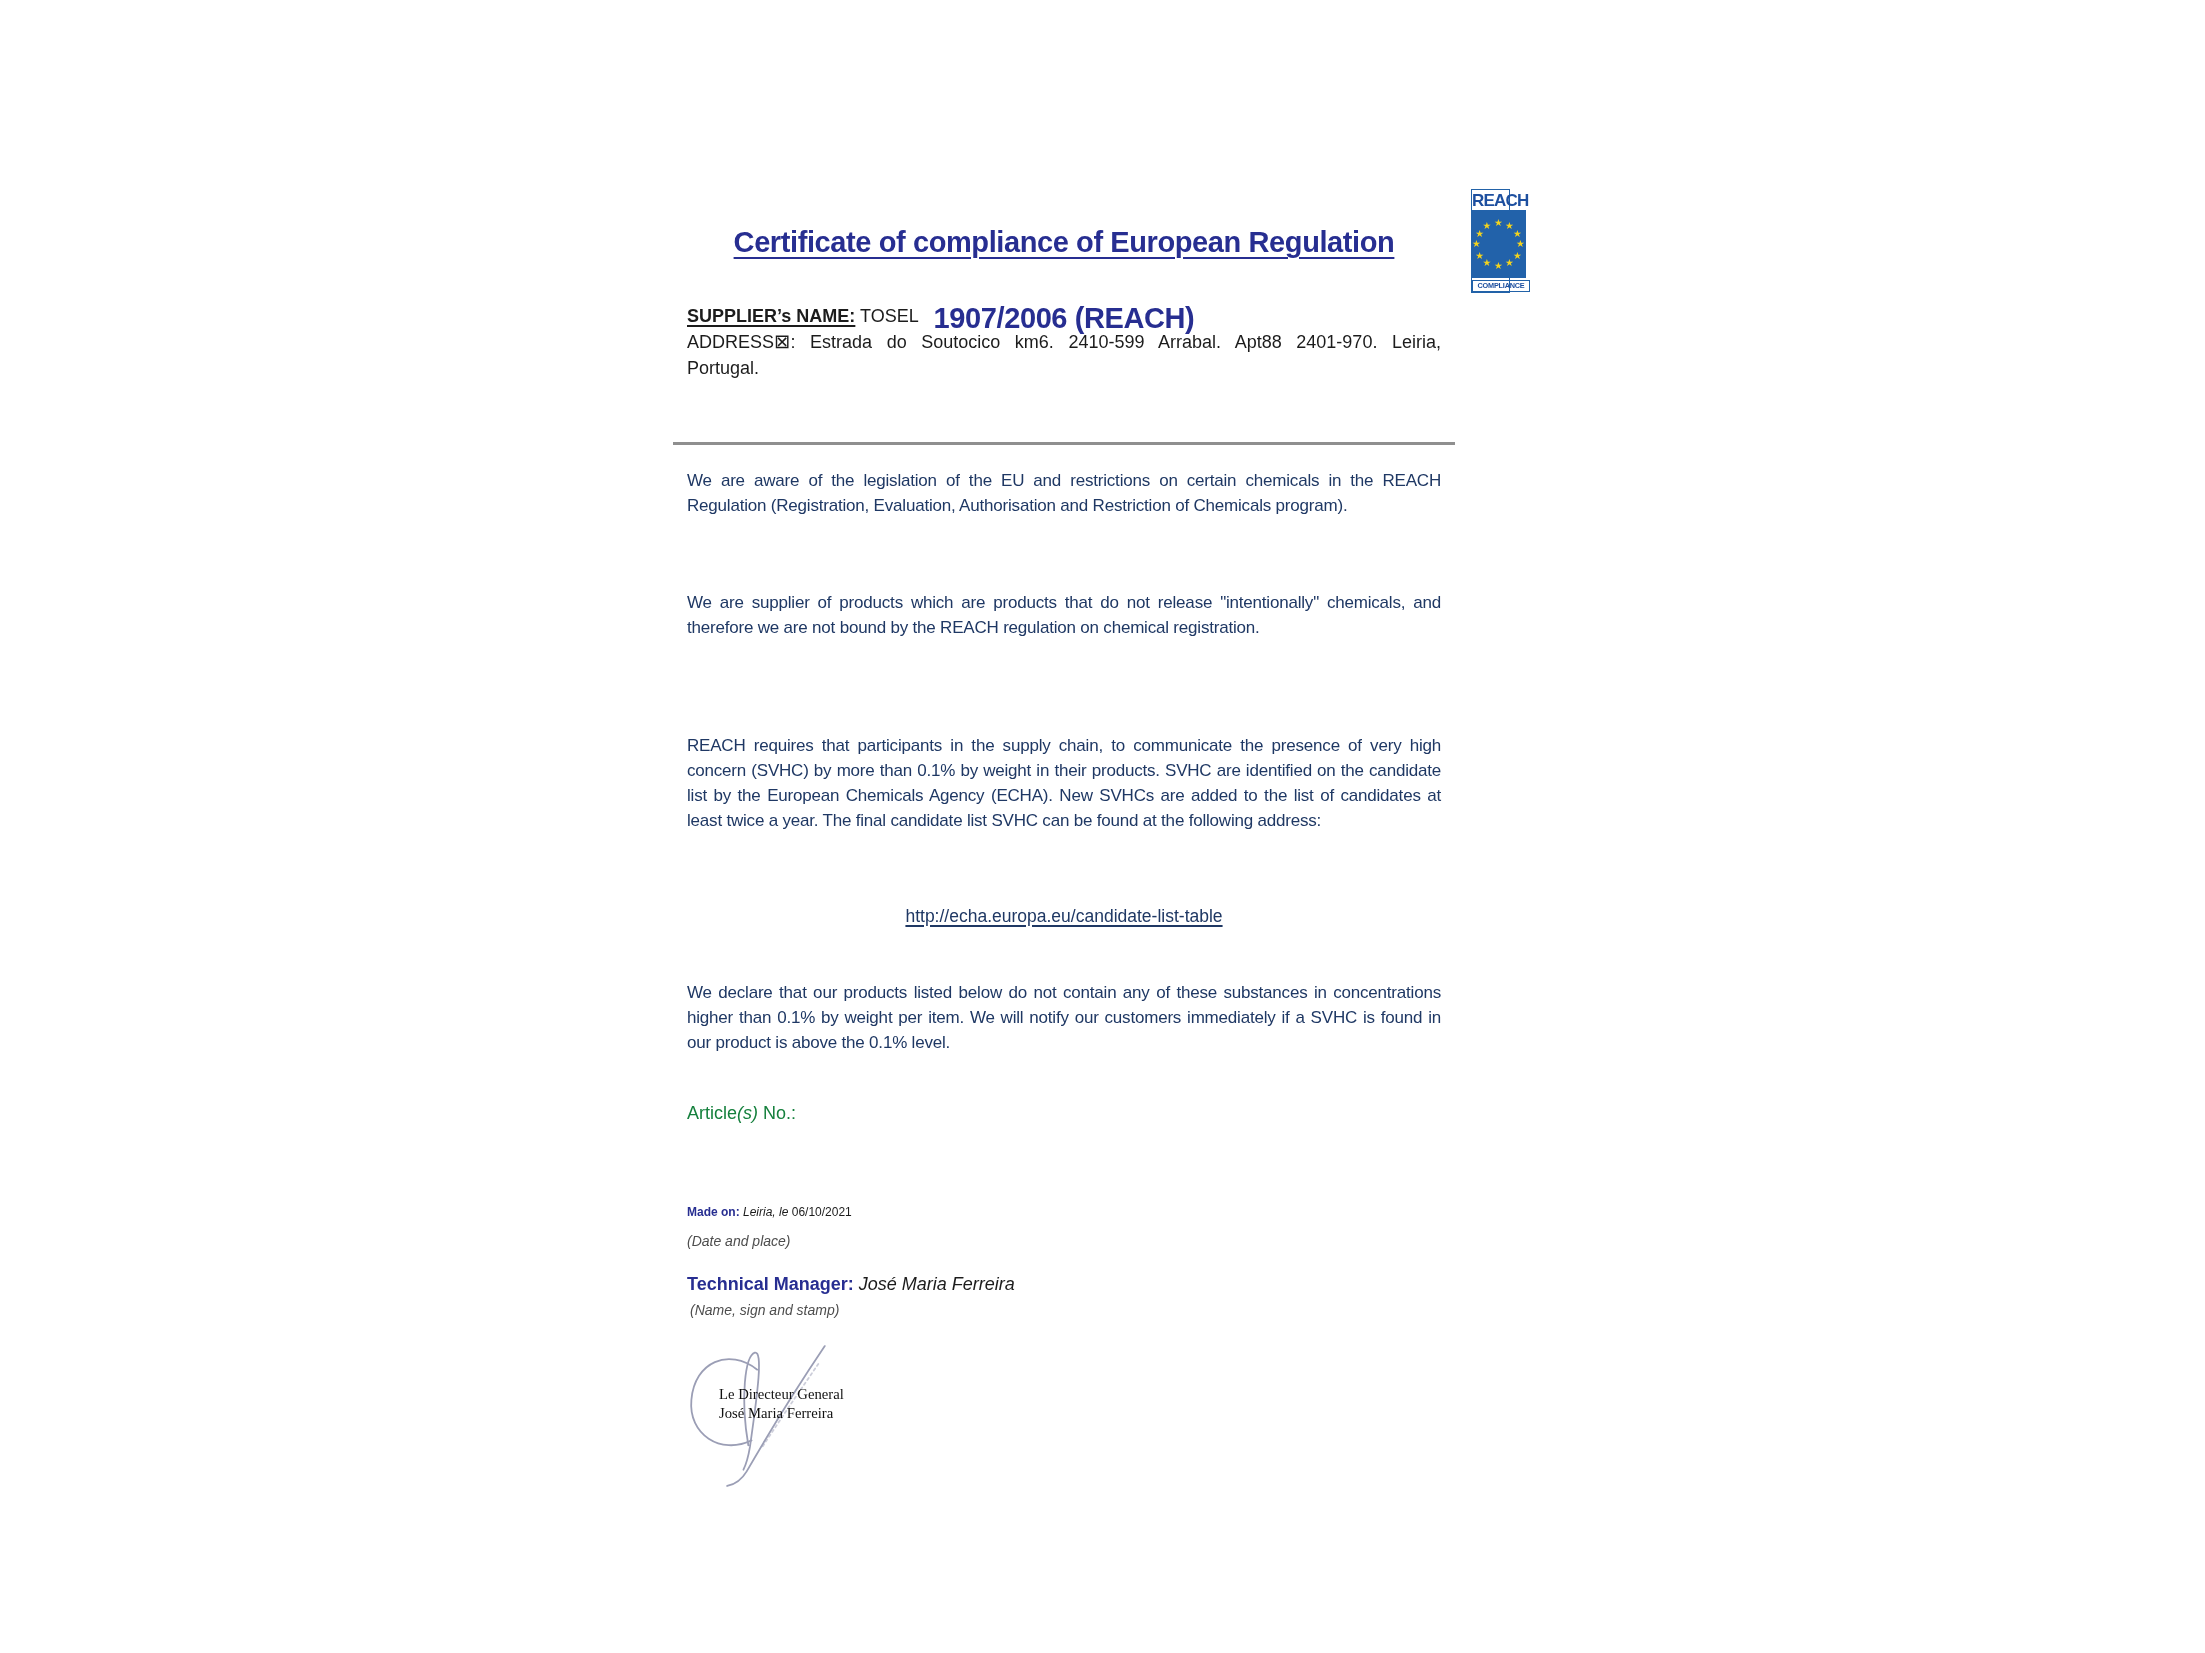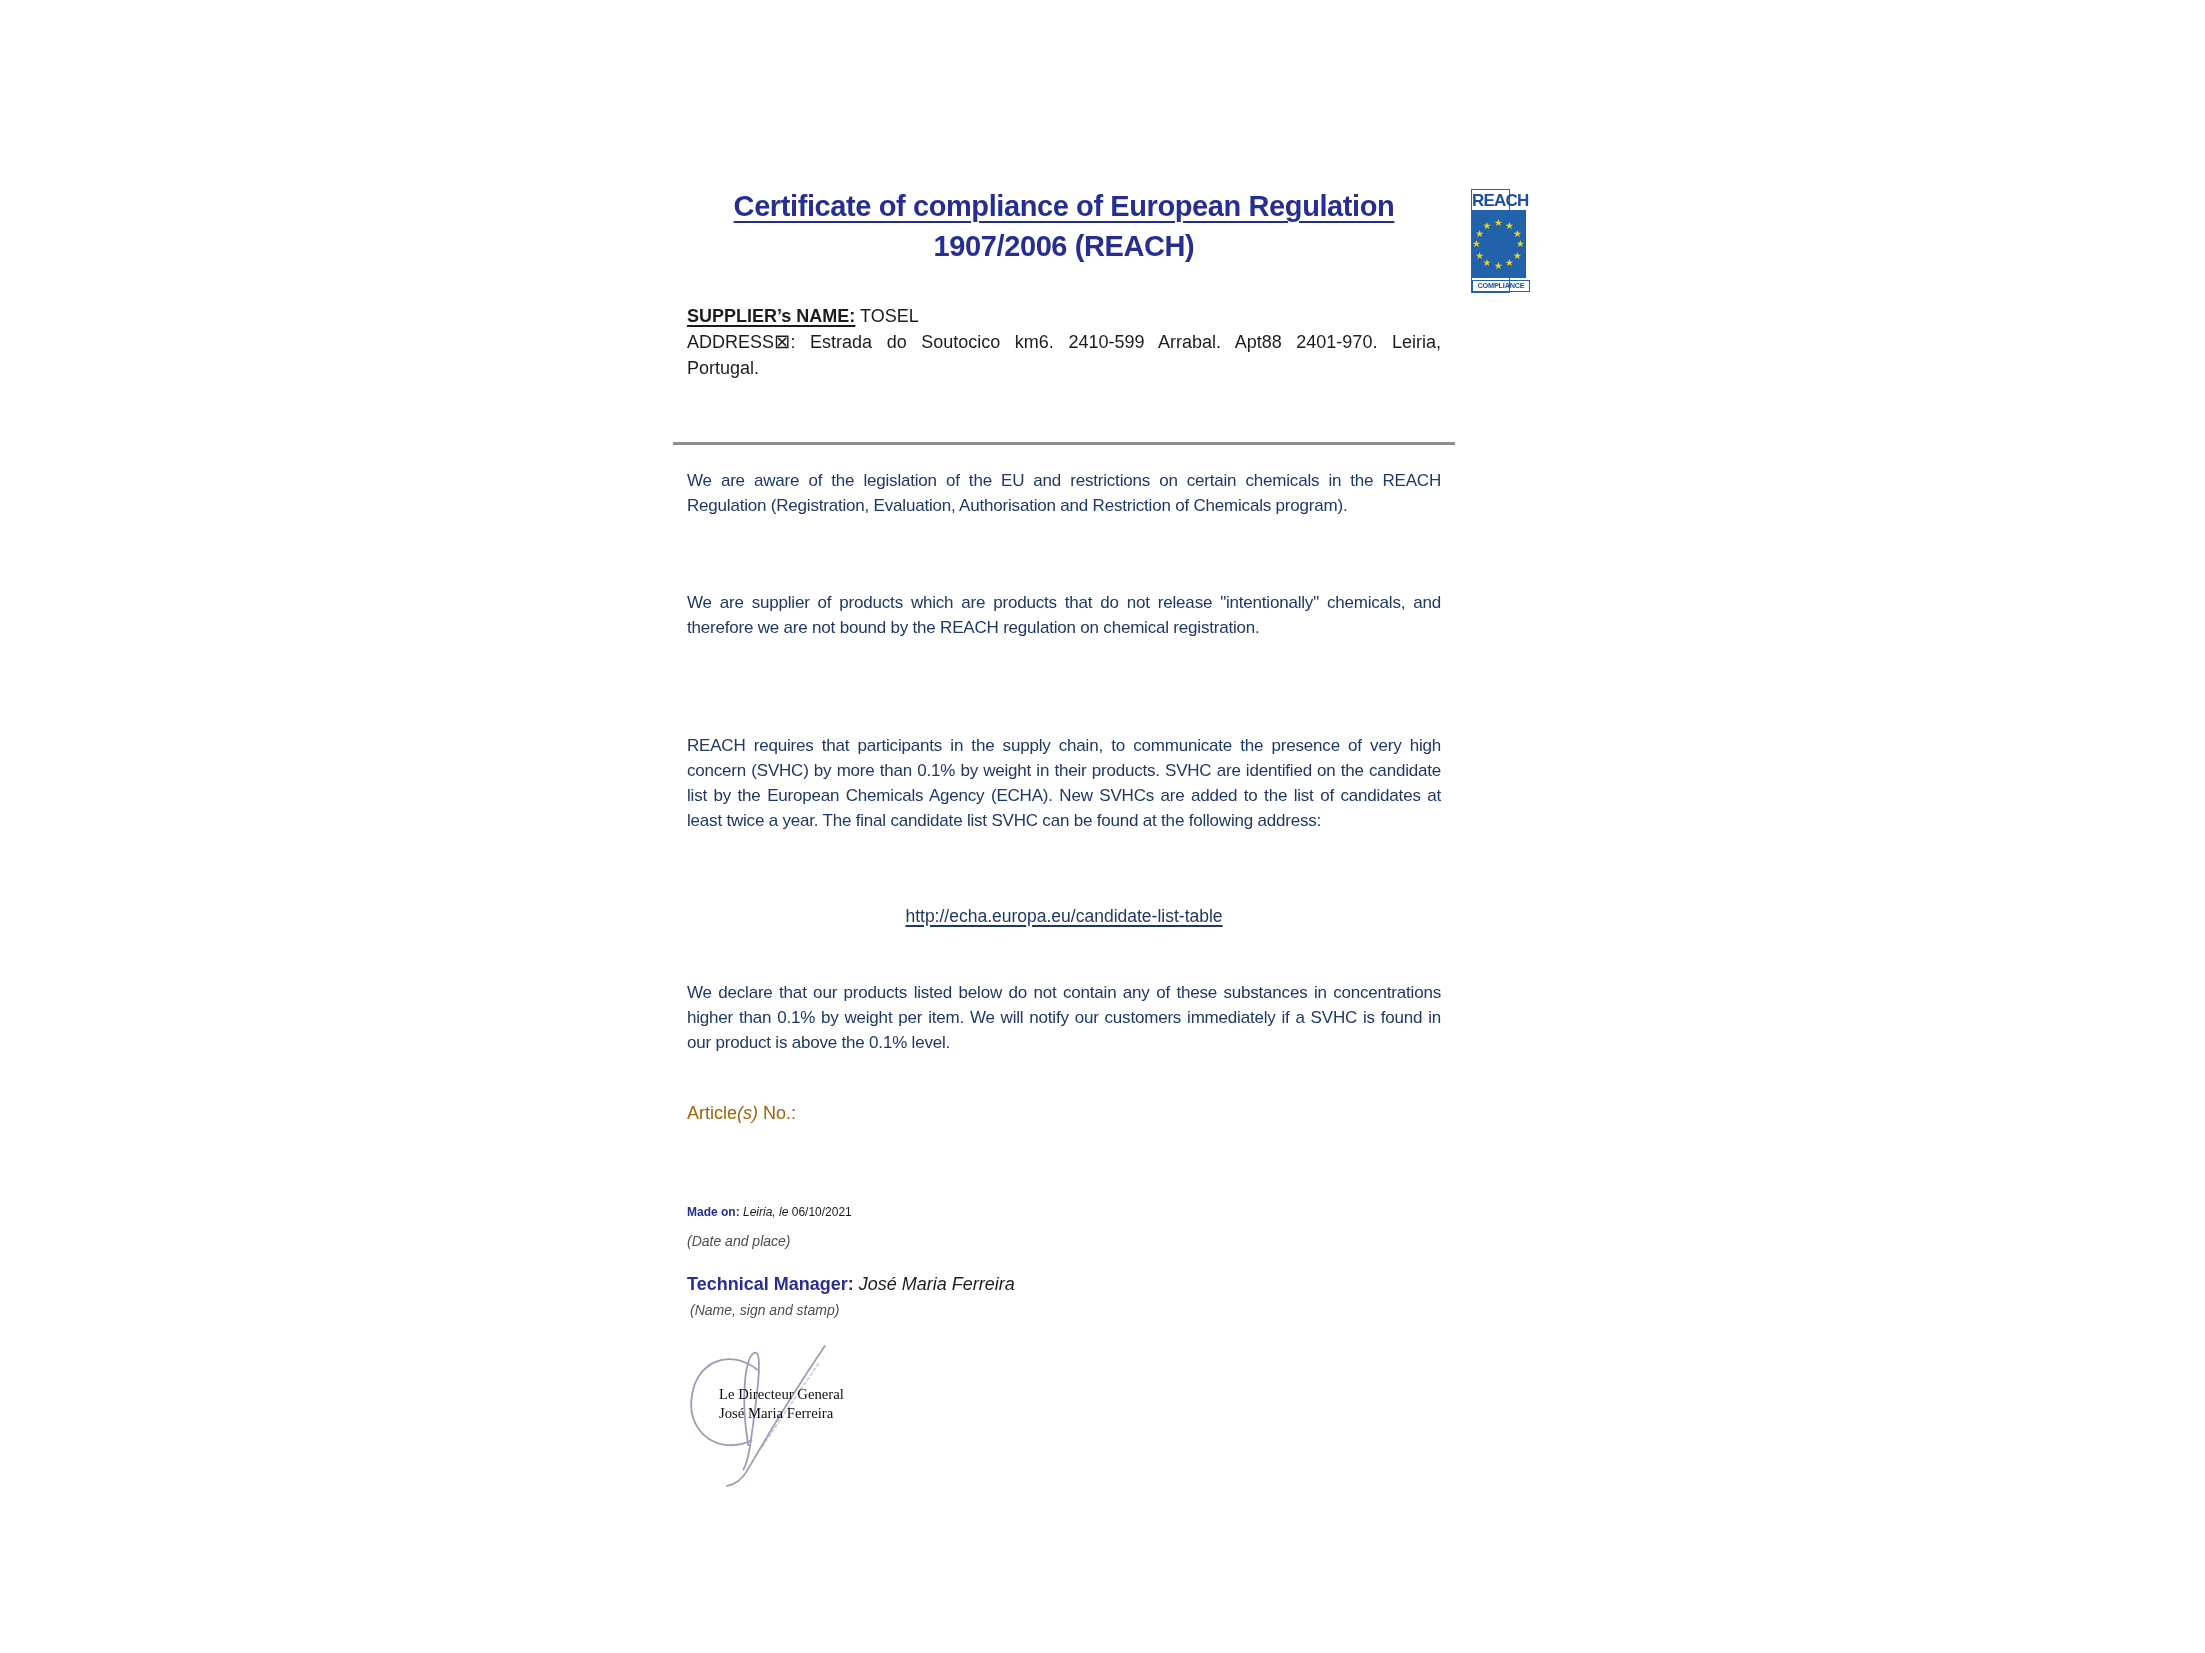--- a/index.html
+++ b/index.html
@@ -2,21 +2,21 @@
 <html style="font-size:13px"><head>
 <meta charset="utf-8">
 <style>
   html,body{margin:0;padding:0;background:#ffffff;}
   .page{position:relative;width:2205px;height:1654px;background:#ffffff;overflow:hidden;
         font-family:"Liberation Sans","DejaVu Sans",sans-serif;color:#1c1c1c;}
 
   
   .title{position:absolute;left:687px;top:186px;width:754px;text-align:center;
          font-weight:bold;font-size:29px;line-height:40px;color:#272e91;letter-spacing:-0.4px;}
-  .title .tline{white-space:nowrap;}
+  .title .tline{white-space:nowrap;margin-top:36px;}
   .title .u1{text-decoration:underline;text-decoration-thickness:2.4px;text-underline-offset:4.9px;}
 
   
   .logo{position:absolute;left:1471px;top:189px;width:39px;height:104px;background:#ffffff;
         border:1.6px solid #2262a8;box-sizing:border-box;padding:0.8px 0;}
   .logo-reach{font-weight:bold;font-size:17px;line-height:19.6px;color:#1d4f9f;text-align:center;letter-spacing:-0.8px;}
   .logo-panel{position:relative;width:54px;height:68px;margin:0 auto;background:#2262aa;}
   .logo-panel .st{position:absolute;font-size:9.8px;line-height:9.8px;color:#f4d41d;}
   .logo-comp{width:56px;margin:1.6px auto 0;border:0.8px solid #2262a8;font-weight:bold;font-size:7.3px;
              line-height:9.8px;color:#1d4f9f;text-align:center;letter-spacing:-0.2px;}
@@ -36,21 +36,21 @@
   
   .para{position:absolute;left:687px;width:754px;font-size:17px;line-height:25px;
         color:#1f3864;text-align:justify;letter-spacing:-0.2px;}
   .p1{top:468px;} .p2{top:590px;} .p3{top:733px;} .p4{top:980px;}
 
   
   .linkline{position:absolute;left:687px;top:906px;width:754px;text-align:center;}
   .linkline a{font-size:17.5px;color:#1f3864;text-decoration:underline;text-decoration-thickness:1.6px;text-underline-offset:3.3px;}
 
   
-  .articles{position:absolute;left:687px;top:1103px;font-size:18px;color:#a16207;}
+  .articles{position:absolute;left:687px;top:1103px;font-size:18px;color:#15803d;}
   .articles .it{font-style:italic;}
 
   
   .madeon{position:absolute;left:687px;top:1205px;font-size:12px;color:#1c1c1c;white-space:nowrap;}
   .blue-label{font-weight:bold;color:#272e91;}
   .it{font-style:italic;}
   .caption{position:absolute;left:687px;font-size:14px;font-style:italic;color:#4d4d4d;}
   .cap1{top:1233px;}
   .manager{position:absolute;left:687px;top:1274px;font-size:18px;color:#1c1c1c;white-space:nowrap;}
   .cap2{top:1302px;left:690px;}

